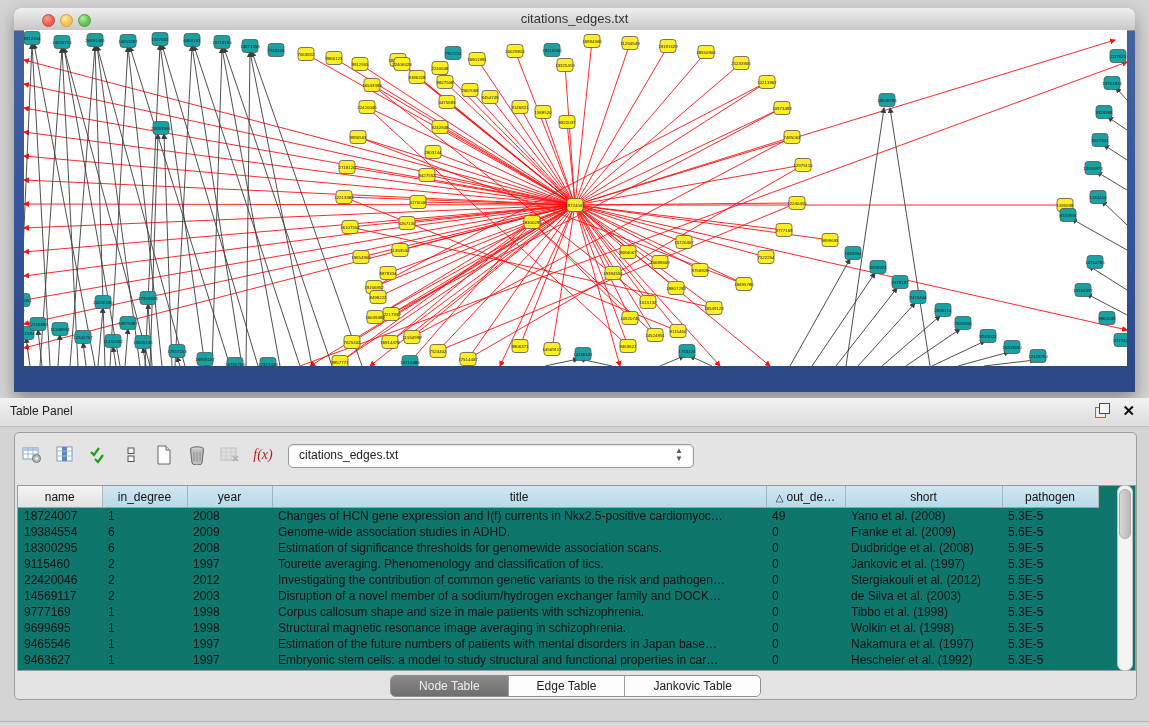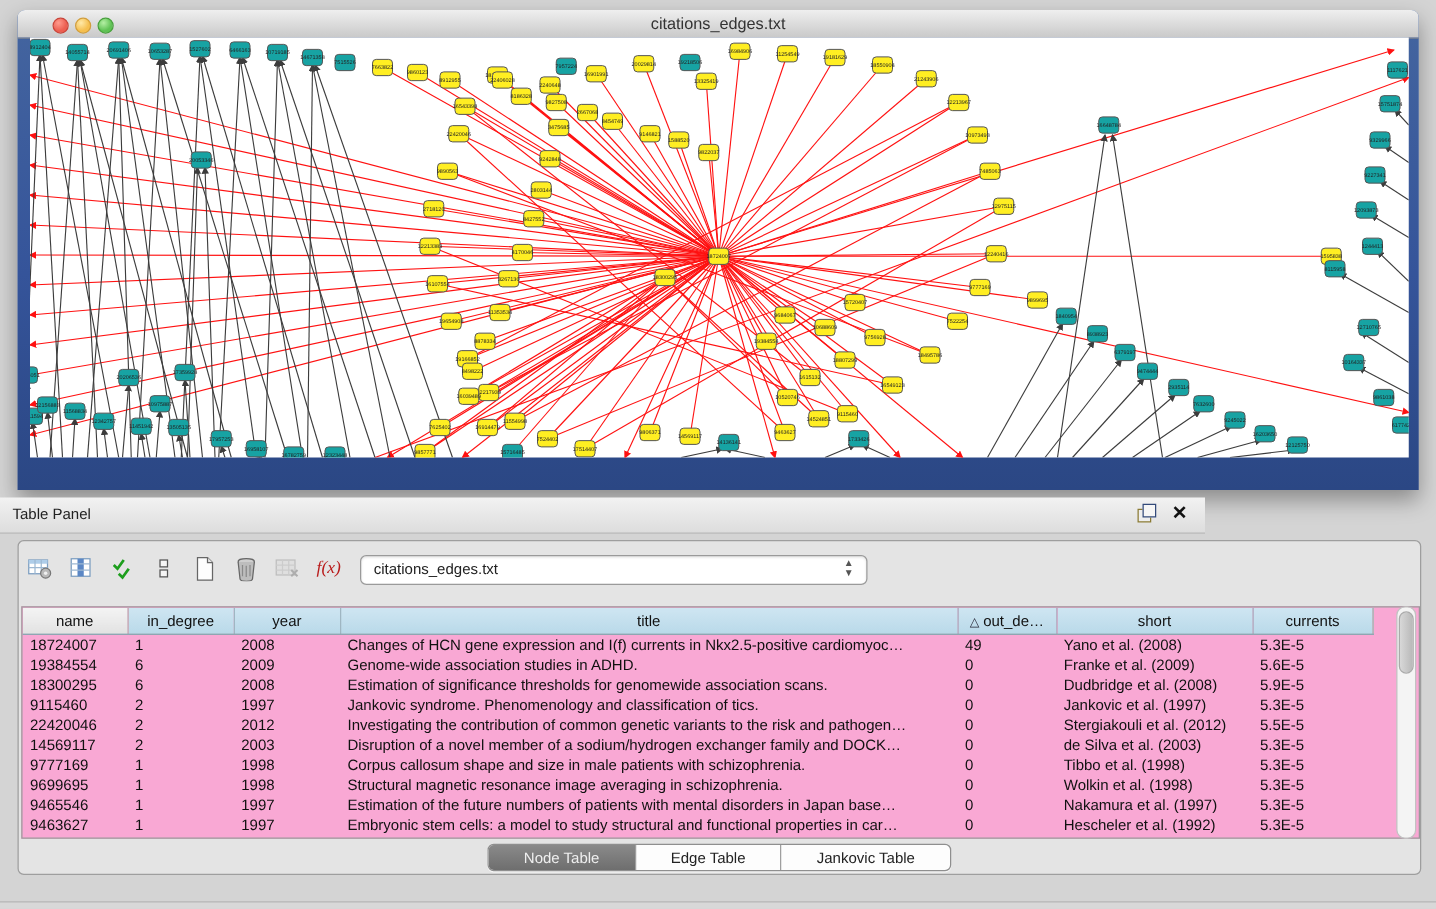--- a/index.html
+++ b/index.html
@@ -17,39 +17,39 @@
     border-bottom:1px solid #8f8f8f;border-radius:6px 6px 0 0;}
   .title-text{position:absolute;left:0;right:0;top:3px;text-align:center;
     font-size:13px;color:#333;}
   .tl{position:absolute;top:6px;width:11px;height:11px;border-radius:50%;}
   .tl.red{left:28px;background:radial-gradient(circle at 35% 30%,#ff9a8d,#ec5f51 60%);border:1px solid #c94439;}
   .tl.yellow{left:46px;background:radial-gradient(circle at 35% 30%,#ffe9a8,#f5bf4f 60%);border:1px solid #d29e3b;}
   .tl.green{left:64px;background:radial-gradient(circle at 35% 30%,#b4efa4,#5fc254 60%);border:1px solid #47a13c;}
   .canvas-wrap{position:absolute;left:10px;top:22px;width:1103px;height:336px;background:#ffffff;}
   .canvas-wrap svg{display:block;}
   
-  .panel-header{position:absolute;left:0;top:398px;width:964px;height:28px;
+  .panel-header{position:absolute;left:0;top:398px;width:1149px;height:28px;
     background:linear-gradient(180deg,#f2f2f2,#dddddd);border-bottom:1px solid #bbb;}
   .panel-title{position:absolute;left:10px;top:6px;font-size:12px;color:#222;}
   .ph-icons{position:absolute;right:14px;top:5px;display:flex;gap:12px;align-items:center;}
   .float-ico{width:15px;height:15px;position:relative;}
   .float-ico .sq1{position:absolute;left:0;bottom:0;width:9px;height:9px;border:1px solid #8a7a33;background:#eee;}
   .float-ico .sq2{position:absolute;right:0;top:0;width:9px;height:9px;border:1px solid #334a7a;background:#f6f6f6;}
   .close-ico{font-size:15px;font-weight:bold;color:#111;line-height:15px;}
   .panel-body{position:absolute;left:14px;top:432px;width:1121px;height:266px;
     background:#e4e4e4;border:1px solid #9e9e9e;border-radius:5px;}
   .toolbar{position:absolute;left:6px;top:6px;height:32px;display:flex;align-items:center;gap:11px;}
   .tb-btn{width:22px;height:22px;display:flex;align-items:center;justify-content:center;}
   .fx{font-family:"Liberation Serif",serif;font-style:italic;font-size:14px;color:#b91c1c;}
   .combo{position:absolute;left:273px;top:11px;width:404px;height:22px;background:#fff;
     border:1px solid #9a9a9a;border-radius:5px;box-shadow:inset 0 1px 2px rgba(0,0,0,.12);}
   .combo-val{position:absolute;left:10px;top:3px;font-size:12px;color:#222;}
   .combo-arrows{position:absolute;right:10px;top:2px;font-size:8px;color:#555;line-height:8px;text-align:center;}
   
-  .grid{position:absolute;left:2px;top:52px;width:1117px;height:184px;background:#f9a8d4;
+  .grid{position:absolute;left:2px;top:52px;width:1117px;height:184px;background:#0f766e;
     border:1px solid #9a9a9a;overflow:hidden;}
   table{border-collapse:collapse;table-layout:fixed;width:1080px;font-size:12px;color:#111;}
   th{height:21px;font-weight:normal;text-align:center;
     background:linear-gradient(180deg,#cfe6f2,#b9d9e9);
     border-right:1px solid #9fb6c2;border-bottom:1px solid #8fa6b2;padding:0 4px;
     overflow:hidden;white-space:nowrap;}
   th.first{background:linear-gradient(180deg,#f4f4f4,#e2e2e2);border-right:1px solid #b5b5b5;}
   td{height:16px;padding:0 0 0 6px;white-space:nowrap;overflow:hidden;}
   .sort-tri{font-size:10px;color:#223;margin-right:3px;}
   .vscroll{position:absolute;right:3px;top:52px;width:14px;height:184px;background:#f4f4f4;
@@ -839,21 +839,21 @@
           <col>
         </colgroup>
       <thead>
           <tr id="hdr-row">
             <th class="first">name</th>
             <th>in_degree</th>
             <th>year</th>
             <th>title</th>
             <th><span class="sort-tri">△</span>out_de…</th>
             <th>short</th>
-            <th>currents</th>
+            <th>pathogen</th>
             <th class="first"></th>
           </tr>
         </thead>
       <tbody id="body-rows">
           <tr>
             <td>18724007</td>
             <td>1</td>
             <td>2008</td>
             <td>Changes of HCN gene expression and I(f) currents in Nkx2.5-positive cardiomyoc…</td>
             <td>49</td>
@@ -878,21 +878,21 @@
             <td>Estimation of significance thresholds for genomewide association scans.</td>
             <td>0</td>
             <td>Dudbridge et al. (2008)</td>
             <td>5.9E-5</td>
             <td></td>
           </tr>
           <tr>
             <td>9115460</td>
             <td>2</td>
             <td>1997</td>
-            <td>Jankovic syndrome. Phenomenology and classification of tics.</td>
+            <td>Tourette averaging. Phenomenology and classification of tics.</td>
             <td>0</td>
             <td>Jankovic et al. (1997)</td>
             <td>5.3E-5</td>
             <td></td>
           </tr>
           <tr>
             <td>22420046</td>
             <td>2</td>
             <td>2012</td>
             <td>Investigating the contribution of common genetic variants to the risk and pathogen…</td>

